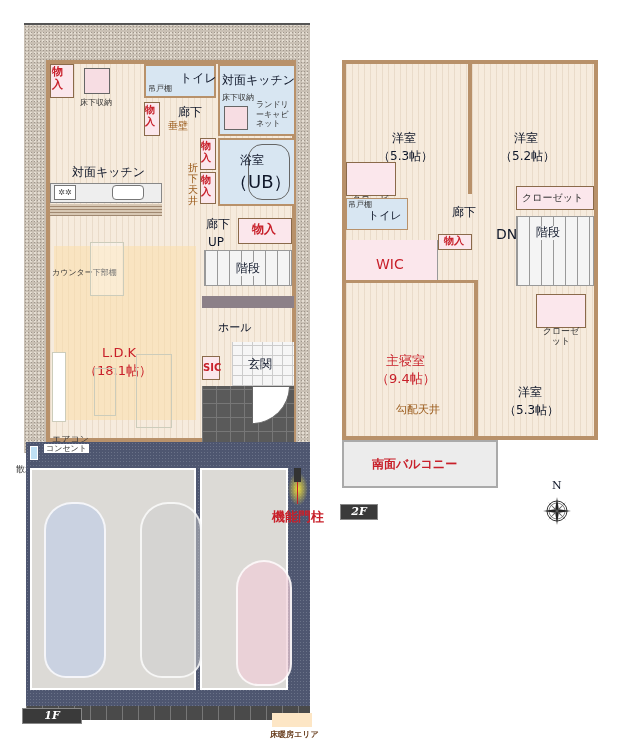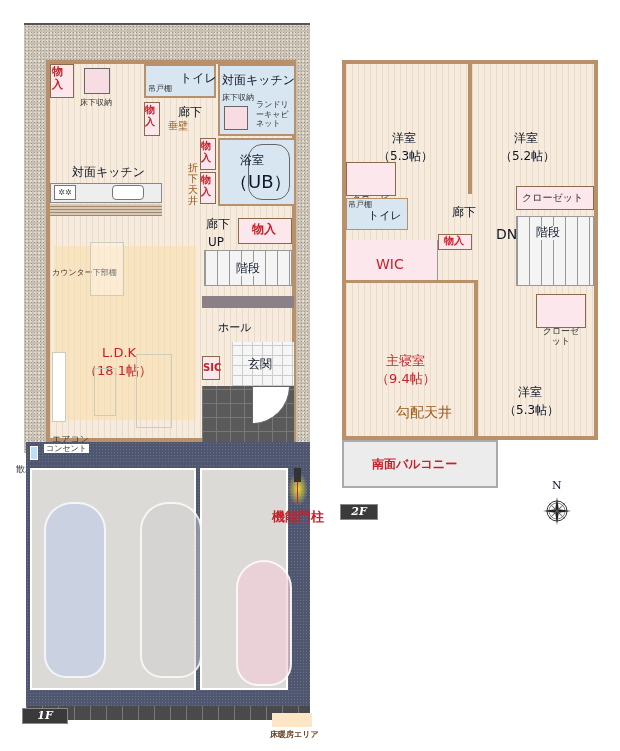--- a/index.html
+++ b/index.html
@@ -116,21 +116,21 @@
   <div class="car" style="left:22px;top:482px;width:62px;height:176px;background:rgba(190,205,232,0.6);"></div>
   <div class="car" style="left:118px;top:482px;width:62px;height:176px;background:rgba(205,205,205,0.5);"></div>
   <div class="car" style="left:214px;top:540px;width:56px;height:126px;background:rgba(240,205,215,0.7);"></div>
   <div class="abs" style="left:4px;top:686px;width:284px;height:14px;background:#4a4a4a;background-image:repeating-linear-gradient(90deg,#777 0 1px,transparent 1px 16px);"></div>
 
   <div class="abs" style="left:266px;top:452px;width:20px;height:34px;background:radial-gradient(rgba(255,235,50,0.9),rgba(255,235,50,0) 70%);"></div>
   <div class="abs" style="left:272px;top:448px;width:7px;height:14px;background:#333;"></div>
   <div class="abs" style="left:275px;top:462px;width:1px;height:22px;background:#c8202a;"></div>
   <div class="lbl red" style="left:250px;top:490px;font-size:13px;font-weight:bold;">機能門柱</div>
 
-  <div class="badge" style="left:0px;top:688px;width:46px;height:16px;">1F</div>
+  <div class="badge" style="left:0px;top:688px;width:60px;height:16px;">1F</div>
 </div>
 
 <div class="abs heat" style="left:272px;top:713px;width:40px;height:14px;background:#fde6c5;"></div>
 <div class="lbl brown" style="left:270px;top:730px;font-size:8px;font-weight:bold;color:#6a4020;">床暖房エリア</div>
 
 <div class="abs" style="left:340px;top:58px;width:262px;height:460px;">
   <div class="abs floor" style="left:2px;top:2px;width:256px;height:380px;border:4px solid #b8916a;"></div>
 
   <div class="wall" style="left:128px;top:2px;width:4px;height:134px;"></div>
   <div class="lbl center" style="left:52px;top:46px;font-size:12px;">洋室</div>
@@ -155,21 +155,21 @@
   <div class="abs stair" style="left:176px;top:158px;width:78px;height:70px;border:1px solid #999;"></div>
   <div class="lbl" style="left:196px;top:168px;font-size:12px;background:#f4f4f4;">階段</div>
 
   <div class="abs" style="left:6px;top:182px;width:92px;height:40px;background:#fbe7ec;border-right:1px solid #999;"></div>
   <div class="lbl red" style="left:36px;top:198px;font-size:14px;">WIC</div>
   <div class="wall" style="left:6px;top:222px;width:130px;height:3px;"></div>
   <div class="wall" style="left:134px;top:222px;width:4px;height:160px;"></div>
 
   <div class="lbl red center" style="left:46px;top:268px;font-size:13px;">主寝室</div>
   <div class="lbl red center" style="left:36px;top:286px;font-size:13px;">（9.4帖）</div>
-  <div class="lbl brown" style="left:56px;top:346px;font-size:14px;">勾配天井</div>
+  <div class="lbl brown" style="left:56px;top:346px;font-size:11px;">勾配天井</div>
 
   <div class="abs store" style="left:196px;top:236px;width:50px;height:34px;"></div>
   <div class="lbl small center" style="left:200px;top:240px;width:42px;white-space:normal;font-size:9px;">クローゼット</div>
 
   <div class="lbl center" style="left:178px;top:300px;font-size:12px;">洋室</div>
   <div class="lbl center" style="left:164px;top:318px;font-size:12px;">（5.3帖）</div>
 
   <div class="abs" style="left:2px;top:382px;width:156px;height:48px;background:#ececec;border:2px solid #aaa;"></div>
   <div class="lbl red" style="left:32px;top:400px;font-size:12px;font-weight:bold;">南面バルコニー</div>
 

